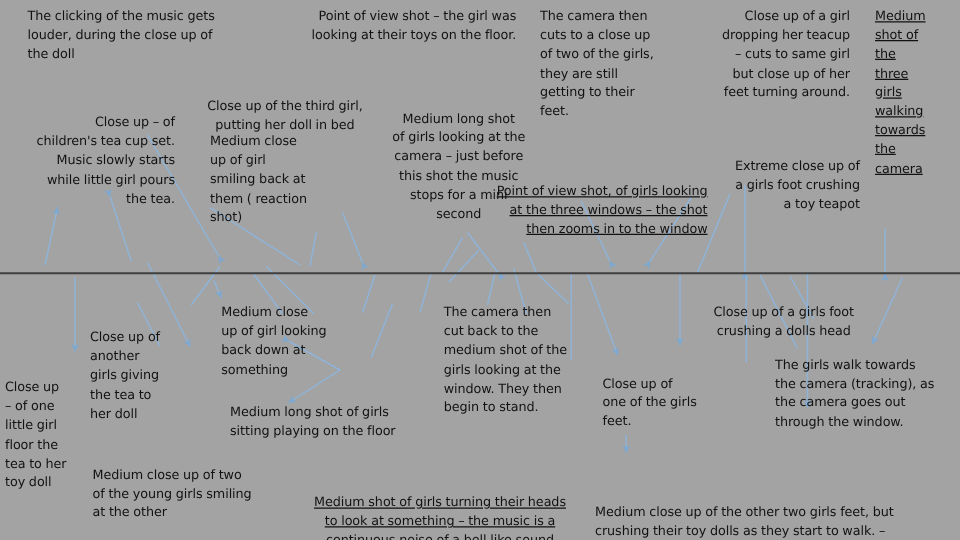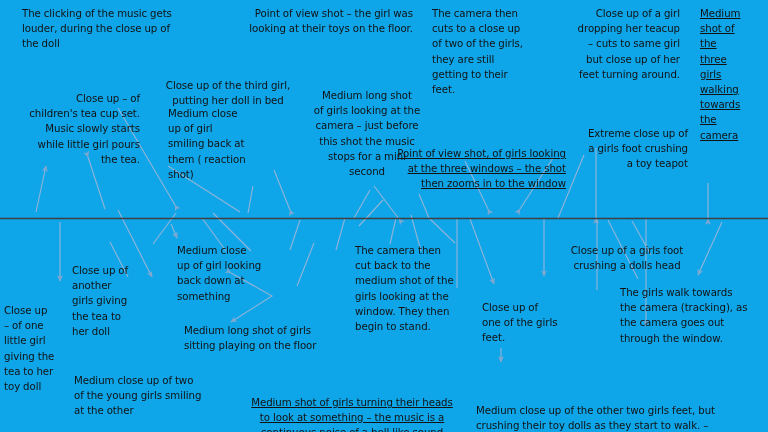--- a/index.html
+++ b/index.html
@@ -4,21 +4,21 @@
 <style>
   html, body {
     margin: 0;
     padding: 0;
     background: #ffffff;
   }
   #canvas {
     position: relative;
     width: 768px;
     height: 432px;
-    background: #0ea5e9;
+    background: #a3a3a3;
     overflow: hidden;
     font-family: "DejaVu Sans", "Liberation Sans", sans-serif;
     color: #111111;
   }
   .note {
     position: absolute;
     font-size: 10.2px;
     line-height: 15.2px;
     color: #121212;
     white-space: pre-line;
@@ -163,21 +163,21 @@
       <div class="note" style="left: 620px; top: 285px; width: 148px; text-align: left;">The girls walk towards
 the camera (tracking), as
 the camera goes out
 through the window.</div>
       <div class="note" style="left: 482px; top: 300px; width: 84px; text-align: left;">Close up of
 one of the girls
 feet.</div>
       <div class="note" style="left: 4px; top: 303px; width: 64px; text-align: left;">Close up
 – of one
 little girl
-giving the
+floor the
 tea to her
 toy doll</div>
       <div class="note" style="left: 184px; top: 323px; width: 178px; text-align: left;">Medium long shot of girls
 sitting playing on the floor</div>
       <div class="note" style="left: 74px; top: 373px; width: 152px; text-align: left;">Medium close up of two
 of the young girls smiling
 at the other</div>
       <div class="note" style="left: 228px; top: 395px; width: 248px; text-align: center; text-decoration: underline;">Medium shot of girls turning their heads
 to look at something – the music is a
 continuous noise of a bell like sound</div>

